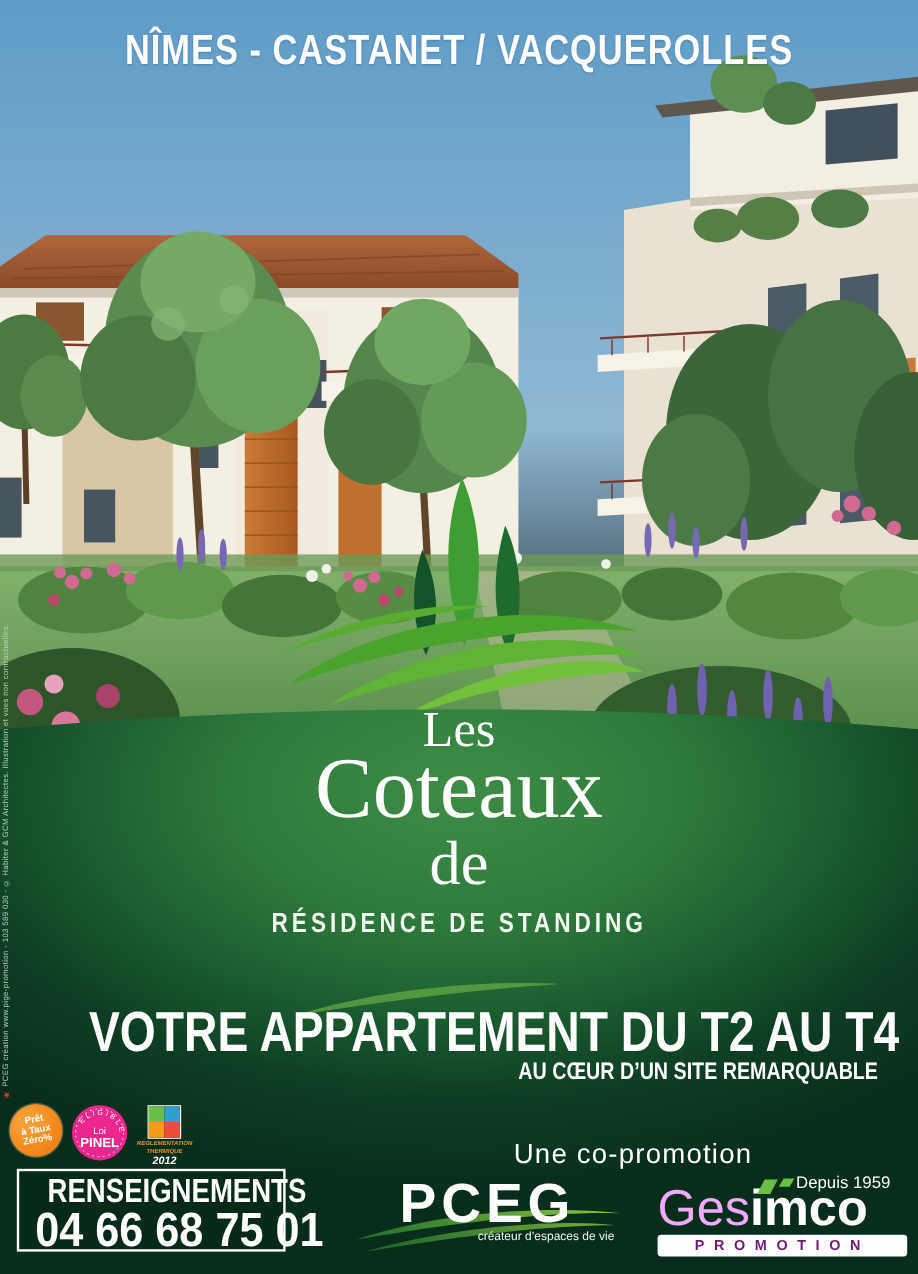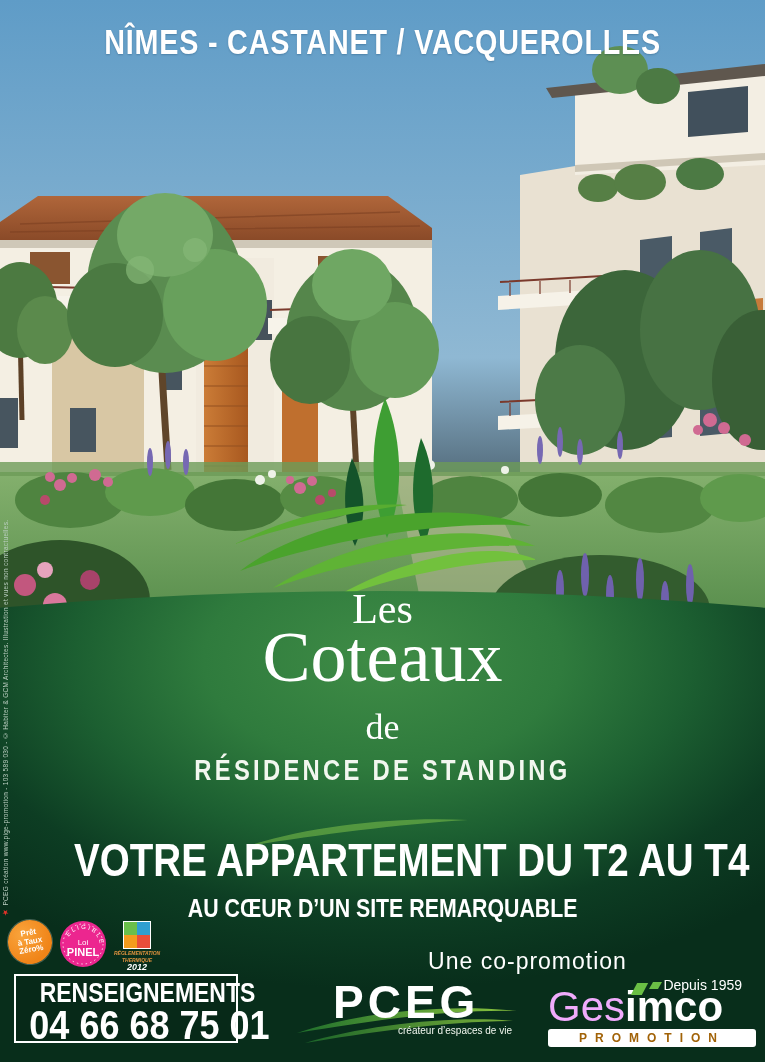--- a/index.html
+++ b/index.html
@@ -20,29 +20,29 @@
   
   .dome{position:absolute;left:50%;top:591px;transform:translateX(-50%);
     width:2600px;height:760px;border-radius:50%;z-index:3;
     background:radial-gradient(ellipse 560px 330px at 50% 9%,
       #3f8c46 0%, #2f7b3d 32%, #1c5f31 55%, #0d3d23 78%, #082e1b 100%);}
   
   .brand{position:absolute;top:588px;left:0;width:100%;text-align:center;color:#fff;z-index:6;
     font-family:"Liberation Serif",serif;}
   .brand-les{font-size:42px;line-height:1;}
   .brand-coteaux{font-size:72px;line-height:.88;margin-top:-4px;}
-  .brand-de{font-size:36px;line-height:1;margin-top:20px;}
+  .brand-de{font-size:52px;line-height:1;margin-top:6px;}
   .brand-vedelin{font-size:72px;line-height:.92;margin-top:-4px;}
-  .brand-sub{font-family:"Liberation Sans",sans-serif;font-size:29px;font-weight:bold;
+  .brand-sub{font-family:"Liberation Sans",sans-serif;font-size:23px;font-weight:bold;
     letter-spacing:4px;margin-top:9px;color:#f2f7ef;}
   .mini-swoosh{position:absolute;left:248px;top:814px;z-index:4;opacity:.55;}
   
   .headline{position:absolute;top:836px;left:0;width:100%;text-align:center;color:#fff;z-index:6;}
   .headline-l1{font-size:47px;font-weight:bold;line-height:1;}
-  .headline-l2{font-size:26px;font-weight:bold;line-height:1;margin-top:12px;}
+  .headline-l2{font-size:20px;font-weight:bold;line-height:1;margin-top:0;text-align:right;}
   
   .badges{position:absolute;left:8px;top:920px;display:flex;gap:7px;align-items:flex-start;z-index:6;}
   .badge-ptz{width:44px;height:44px;border-radius:50%;transform:rotate(-10deg);
     background:radial-gradient(circle at 35% 30%, #f9a43c, #f08418 70%);
     color:#fff;text-align:center;font-weight:bold;font-size:8px;line-height:1.1;
     display:flex;flex-direction:column;justify-content:center;box-shadow:0 0 0 1px rgba(255,255,255,.25);}
   .badge-rt{width:46px;text-align:center;color:#fff;padding-top:1px;font-style:italic;}
   .rt-grid{width:26px;height:26px;margin:0 auto;display:grid;grid-template-columns:13px 13px;
     grid-template-rows:13px 13px;border:1px solid #fff;}
   .rt-sq1{background:#6abf4b;} .rt-sq2{background:#2f9fd0;}
@@ -66,21 +66,21 @@
   .bama-tagline{position:absolute;right:8px;top:48px;font-size:10px;color:#f2f7ef;}
   .gesimco{position:relative;width:212px;height:70px;}
   .since{position:absolute;right:18px;top:0;font-size:14px;display:flex;align-items:center;gap:3px;}
   .since-flag{display:inline-block;width:9px;height:7px;background:#6abf45;transform:skewX(-30deg);}
   .ges-name{position:absolute;left:0;top:9px;font-size:42px;line-height:1;letter-spacing:0;}
   .ges-light{font-weight:normal;color:#f0abfc;}
   .ges-bold{font-weight:bold;color:#fff;}
   .ges-accent{position:absolute;left:86px;top:6px;width:11px;height:12px;
     background:#6abf45;transform:skewX(-28deg);}
   .promo-bar{position:absolute;left:0;top:52px;width:208px;height:18px;background:#fff;
-    border-radius:3px;color:#a16207;font-size:12px;font-weight:bold;letter-spacing:8px;
+    border-radius:3px;color:#701a75;font-size:12px;font-weight:bold;letter-spacing:8px;
     text-align:center;line-height:18px;}
   
   .legal{position:absolute;left:1px;top:622px;height:295px;z-index:7;
     writing-mode:vertical-rl;transform:rotate(180deg);
     font-size:6.5px;color:#bccfc2;letter-spacing:.3px;white-space:nowrap;}
   .legal-star{color:#e5332a;font-size:8px;}
 </style>
 </head>
 <body>
 

